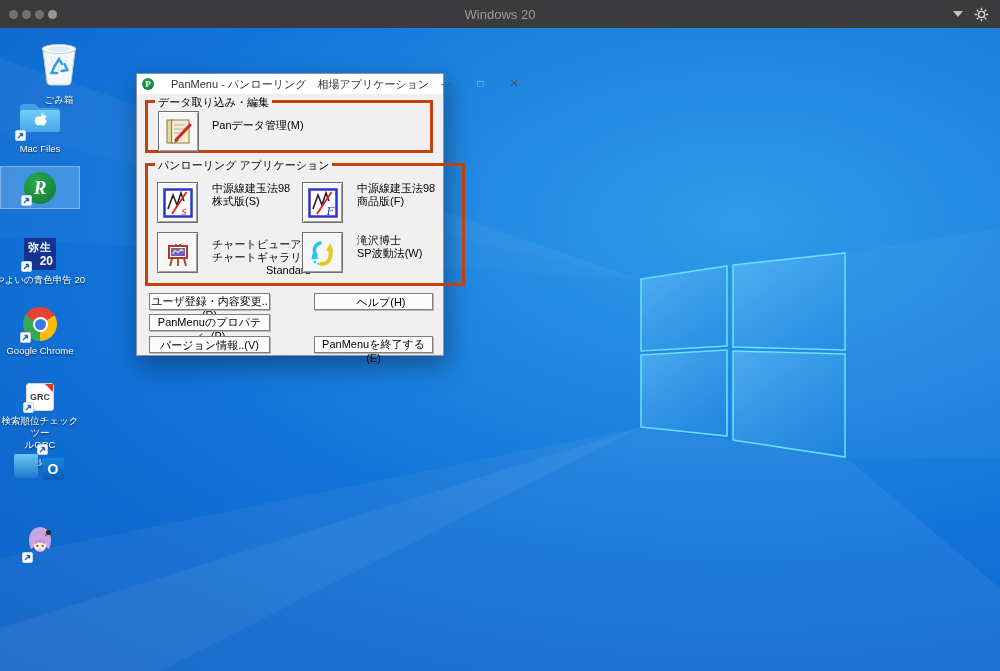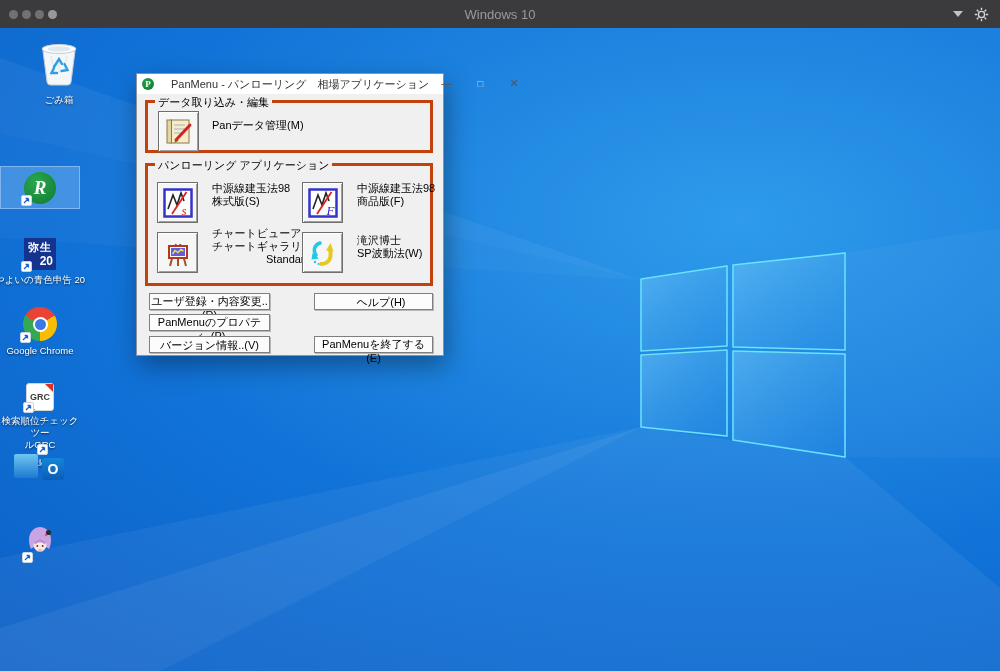--- a/index.html
+++ b/index.html
@@ -55,41 +55,41 @@
   .win-ico { width:12px; height:12px; border-radius:50%; background:radial-gradient(circle at 38% 32%, #22a04c, #0e7a30); color:#fff; font:bold 9px/12px "Liberation Serif",serif; text-align:center; flex:0 0 auto; }
   .win-title { margin-left:17px; color:#333; font-size:11px; white-space:nowrap; }
   .caption { margin-left:auto; display:flex; }
   .cap { width:34px; height:20px; text-align:center; line-height:19px; font-size:10px; color:#555; }
   .cap.max { color:#c9c9c9; }
   .cap.close { font-size:11px; }
 
   .grp { position:absolute; border:3px solid #c2410c; }
   .grp-label { position:absolute; top:-8px; left:7px; background:#f0f0f0; padding:0 3px; font-size:11px; }
   .grp-data { left:8px; top:26px; width:288px; height:53px; }
-  .grp-apps { left:8px; top:89px; width:288px; height:123px; }
+  .grp-apps { left:8px; top:89px; width:320px; height:123px; }
 
   .ibtn { position:absolute; width:41px; height:41px; background:#f6f6f6; border:1px solid #6f6f6f;
           box-shadow:inset 1px 1px 0 #fff, inset -1px -1px 0 #9f9f9f; display:flex; align-items:center; justify-content:center; padding:0; cursor:pointer; }
   .ilabel { position:absolute; font-size:11px; line-height:13px; color:#000; white-space:nowrap; }
   .std-line { padding-left:54px; }
 
   .fbtn { position:absolute; height:17px; background:#fcfcfc; border:1px solid #7f7f7f; box-shadow:1px 1px 0 rgba(80,80,80,.35);
           font-family:"Liberation Sans",sans-serif; font-size:11px; line-height:14px; text-align:center; padding:0; cursor:pointer; color:#000; }
 </style>
 </head>
 <body>
 
 <div class="topbar">
   <div class="dots">
     <span class="dot"></span>
     <span class="dot"></span>
     <span class="dot"></span>
     <span class="dot alt"></span>
   </div>
-  <div class="topbar-title">Windows 10</div>
+  <div class="topbar-title">Windows 20</div>
   <div class="topbar-right">
     <span class="caret"></span>
     <svg width="15" height="15" viewBox="0 0 15 15">
       <g stroke="#d6d6d6" stroke-width="1.4" fill="none">
         <circle cx="7.5" cy="7.5" r="3.1"></circle>
         <path d="M7.5,0.8v2.3 M7.5,11.9v2.3 M0.8,7.5h2.3 M11.9,7.5h2.3 M2.8,2.8l1.7,1.7 M10.5,10.5l1.7,1.7 M12.2,2.8l-1.7,1.7 M4.5,10.5l-1.7,1.7"></path>
       </g>
     </svg>
   </div>
 </div>
@@ -132,20 +132,44 @@
         <g stroke="#2f9de2" stroke-width="2.4" fill="none" stroke-linecap="round">
           <path d="M18,31 l5,-8 3,5"></path>
           <path d="M28.5,28 l3,6 -6,1"></path>
           <path d="M21,37 h-5.5 l2.5,-5"></path>
         </g>
       </svg>
     </span>
     <span class="dlabel">ごみ箱</span>
   </div>
 
+  <div class="dicon" style="top:71px;">
+    <span class="art">
+      <svg width="44" height="36" viewBox="0 0 44 36">
+        <defs>
+            <linearGradient id="mfg" x1="0" y1="0" x2="0" y2="1">
+          <stop offset="0" stop-color="#74ccf6"></stop>
+              <stop offset="1" stop-color="#46a8e6"></stop>
+            </linearGradient>
+          </defs>
+        <path d="M2,8 q0,-3 3,-3 h12 l4,4 h18 q3,0 3,3 v18 q0,3 -3,3 h-34 q-3,0 -3,-3 Z" fill="#3f9fdf"></path>
+        <rect x="2" y="11" width="40" height="22" rx="2.5" fill="url(#mfg)"></rect>
+        <g fill="#ffffff">
+          <path d="M23,17 c1.5,-1.6 4.3,-1.4 5.6,0.3 -1.8,1.1 -1.8,4 0.2,4.9 -0.6,1.9 -2,4.3 -3.8,4.3 -1,0 -1.3,-0.6 -2.4,-0.6 -1.1,0 -1.5,0.6 -2.4,0.6 -1.8,0 -3.4,-2.7 -3.4,-5 0,-2.3 1.6,-4.1 3.5,-4.1 1,0 1.7,0.6 2.7,-0.4 Z"></path>
+          <path d="M23.4,16.3 c0,-1.3 0.9,-2.4 2.2,-2.7 0.1,1.4 -1,2.6 -2.2,2.7 Z"></path>
+        </g>
+      </svg>
+      <span class="badge">
+        <svg width="7" height="7" viewBox="0 0 7 7">
+            <path d="M1,6 L5.5,1.5 M5.5,1.5 H2.6 M5.5,1.5 V4.4" stroke="#1a5fd0" stroke-width="1.3" fill="none"></path>
+          </svg>
+      </span>
+    </span>
+    <span class="dlabel">Mac Files</span>
+  </div>
 
   <div class="dicon selected" style="top:139px; padding:5px 0 4px;">
     <span class="art">
       <span class="souba-circle">
           <span>R</span>
         </span>
       <span class="badge">
         <svg width="7" height="7" viewBox="0 0 7 7">
             <path d="M1,6 L5.5,1.5 M5.5,1.5 H2.6 M5.5,1.5 V4.4" stroke="#1a5fd0" stroke-width="1.3" fill="none"></path>
           </svg>
@@ -294,21 +318,21 @@
     <button class="ibtn" style="left:9px; top:66px;">
       <svg width="30" height="30" viewBox="0 0 30 30">
         <line x1="7" y1="28" x2="13" y2="6" stroke="#a0522d" stroke-width="2"></line>
         <line x1="23" y1="28" x2="17" y2="6" stroke="#a0522d" stroke-width="2"></line>
         <line x1="15" y1="12" x2="15" y2="28" stroke="#a0522d" stroke-width="2"></line>
         <rect x="6" y="8" width="18" height="12" fill="#ffffff" stroke="#b03a20" stroke-width="2"></rect>
         <rect x="8" y="10" width="14" height="8" fill="#6a5ae0"></rect>
         <polyline points="9.5,16 12,12.5 15,14.5 18,11.5 20.5,13" stroke="#d8e84a" stroke-width="1.5" fill="none"></polyline>
       </svg>
     </button>
-    <span class="ilabel" style="left:64px; top:61px;">
+    <span class="ilabel" style="left:64px; top:72px;">
       <div>チャートビューア</div>
       <div>チャートギャラリー(G)</div>
       <div class="std-line">Standard</div>
     </span>
 
     <button class="ibtn" style="left:154px; top:66px;">
       <svg width="30" height="30" viewBox="0 0 30 30">
         <path d="M12,5 C6,7 5,13 8,17" fill="none" stroke="#22c8e8" stroke-width="3.5" stroke-linecap="round"></path>
         <polygon points="4.5,15 11,20.5 3.5,21.5" fill="#22c8e8"></polygon>
         <circle cx="7" cy="24" r="1.2" fill="#22c8e8"></circle>

